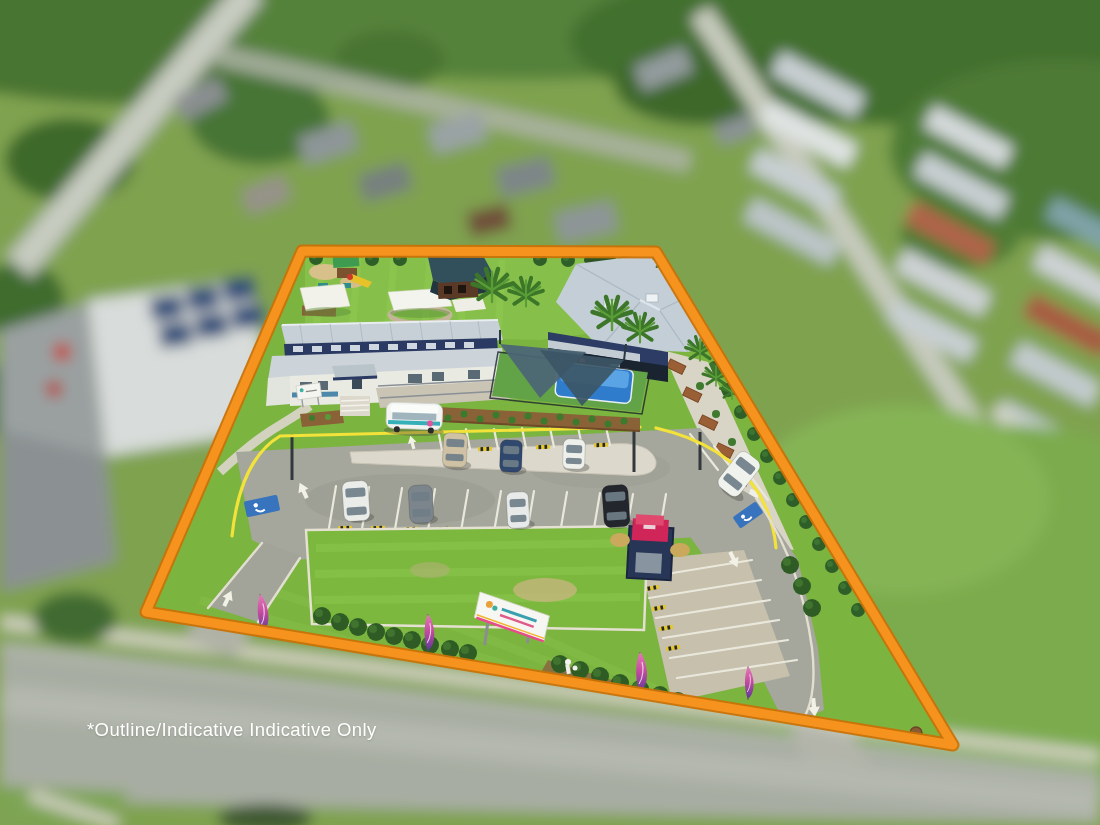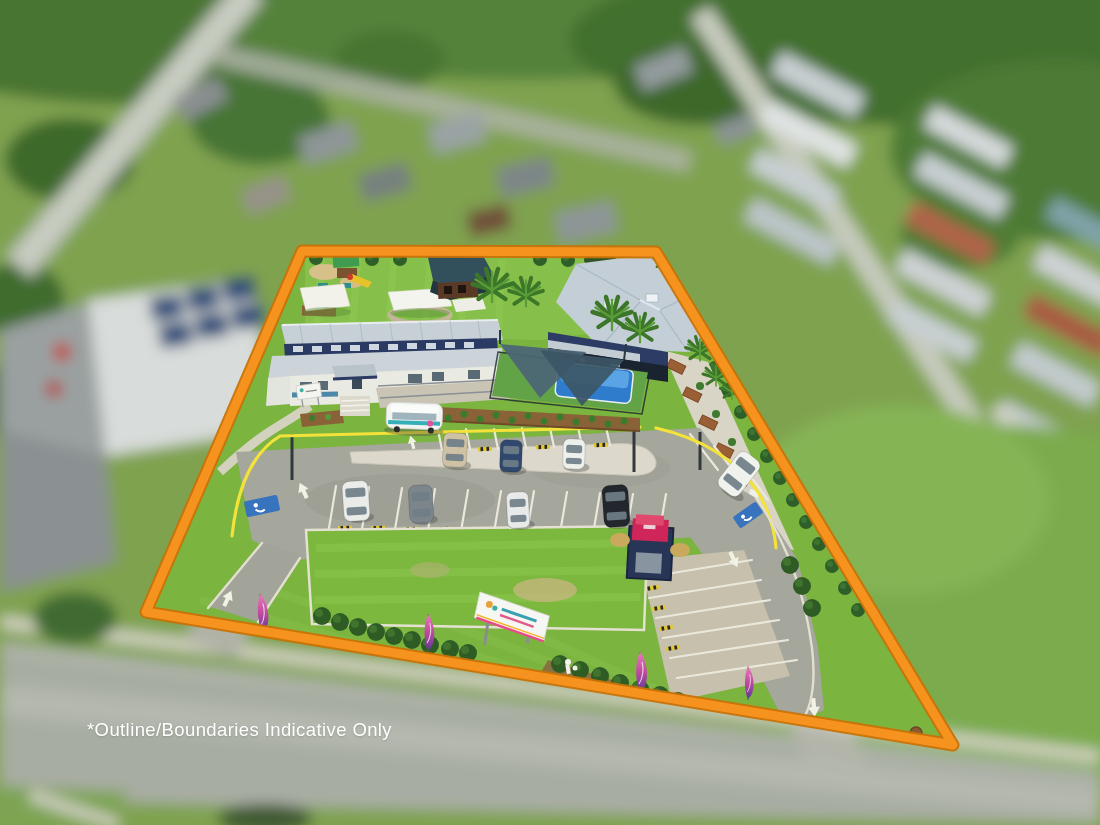--- a/index.html
+++ b/index.html
@@ -630,14 +630,14 @@
 
     <circle cx="916" cy="733" r="6" fill="#8a5c34" stroke="#6e4526" stroke-width="1.5"></circle>
   </g>
 
   <g fill="none" stroke-linejoin="round">
     <polygon points="302,251 656,252 953,745 146,612" stroke="#C97206" stroke-width="13" opacity="0.95"></polygon>
     <polygon points="302,251 656,252 953,745 146,612" stroke="#F6921E" stroke-width="9"></polygon>
   </g>
 </svg>
 
-<div class="disclaimer">*Outline/Boundaries Indicative Only</div>
+<div class="disclaimer">*Outline/Indicative Indicative Only</div>
 </div>
 
 </body></html>

